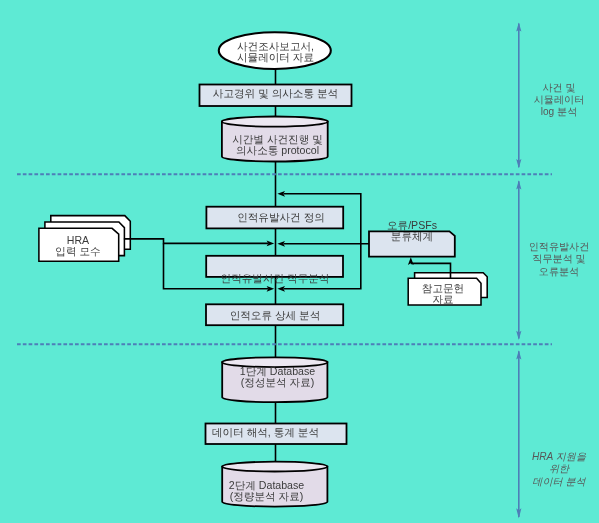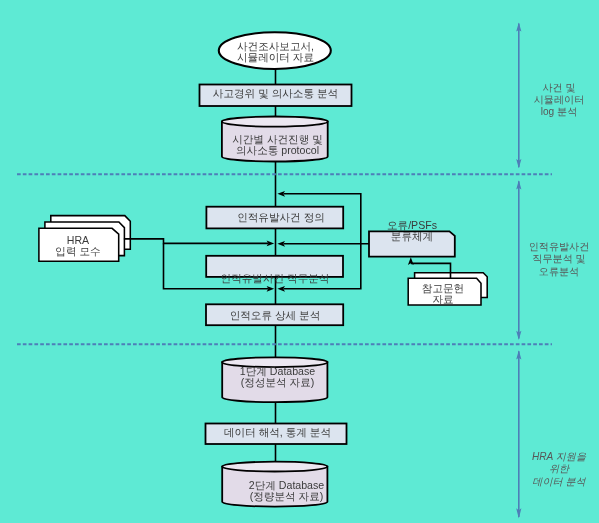--- a/index.html
+++ b/index.html
@@ -121,22 +121,22 @@
 
   <div class="lbl" style="left:38px;top:235px;width:80px;">HRA
 입력 모수</div>
   <div class="lbl" style="left:369px;top:220px;width:86px;">오류/PSFs
 분류체계</div>
   <div class="lbl" style="left:406px;top:282.5px;width:74px;">참고문헌
 자료</div>
 
   <div class="lbl" style="left:197px;top:366px;width:161px;">1단계 Database
 (정성분석 자료)</div>
-  <div class="lbl" style="left:205px;top:427px;width:121px;padding-left:12px;">데이터 해석, 통계 분석</div>
-  <div class="lbl" style="left:206px;top:480px;width:161px;">2단계 Database
+  <div class="lbl" style="left:205px;top:427px;width:121px;">데이터 해석, 통계 분석</div>
+  <div class="lbl" style="left:186px;top:480px;width:161px;">2단계 Database
 (정량분석 자료)</div>
 
   <div class="lbl phase" style="left:525px;top:81.5px;width:68px;">사건 및
 시뮬레이터
 log 분석</div>
   <div class="lbl phase" style="left:525px;top:241px;width:68px;">인적유발사건
 직무분석 및
 오류분석</div>
   <div class="lbl phase" style="left:525px;top:451px;width:68px;font-style:italic;">HRA 지원을
 위한

